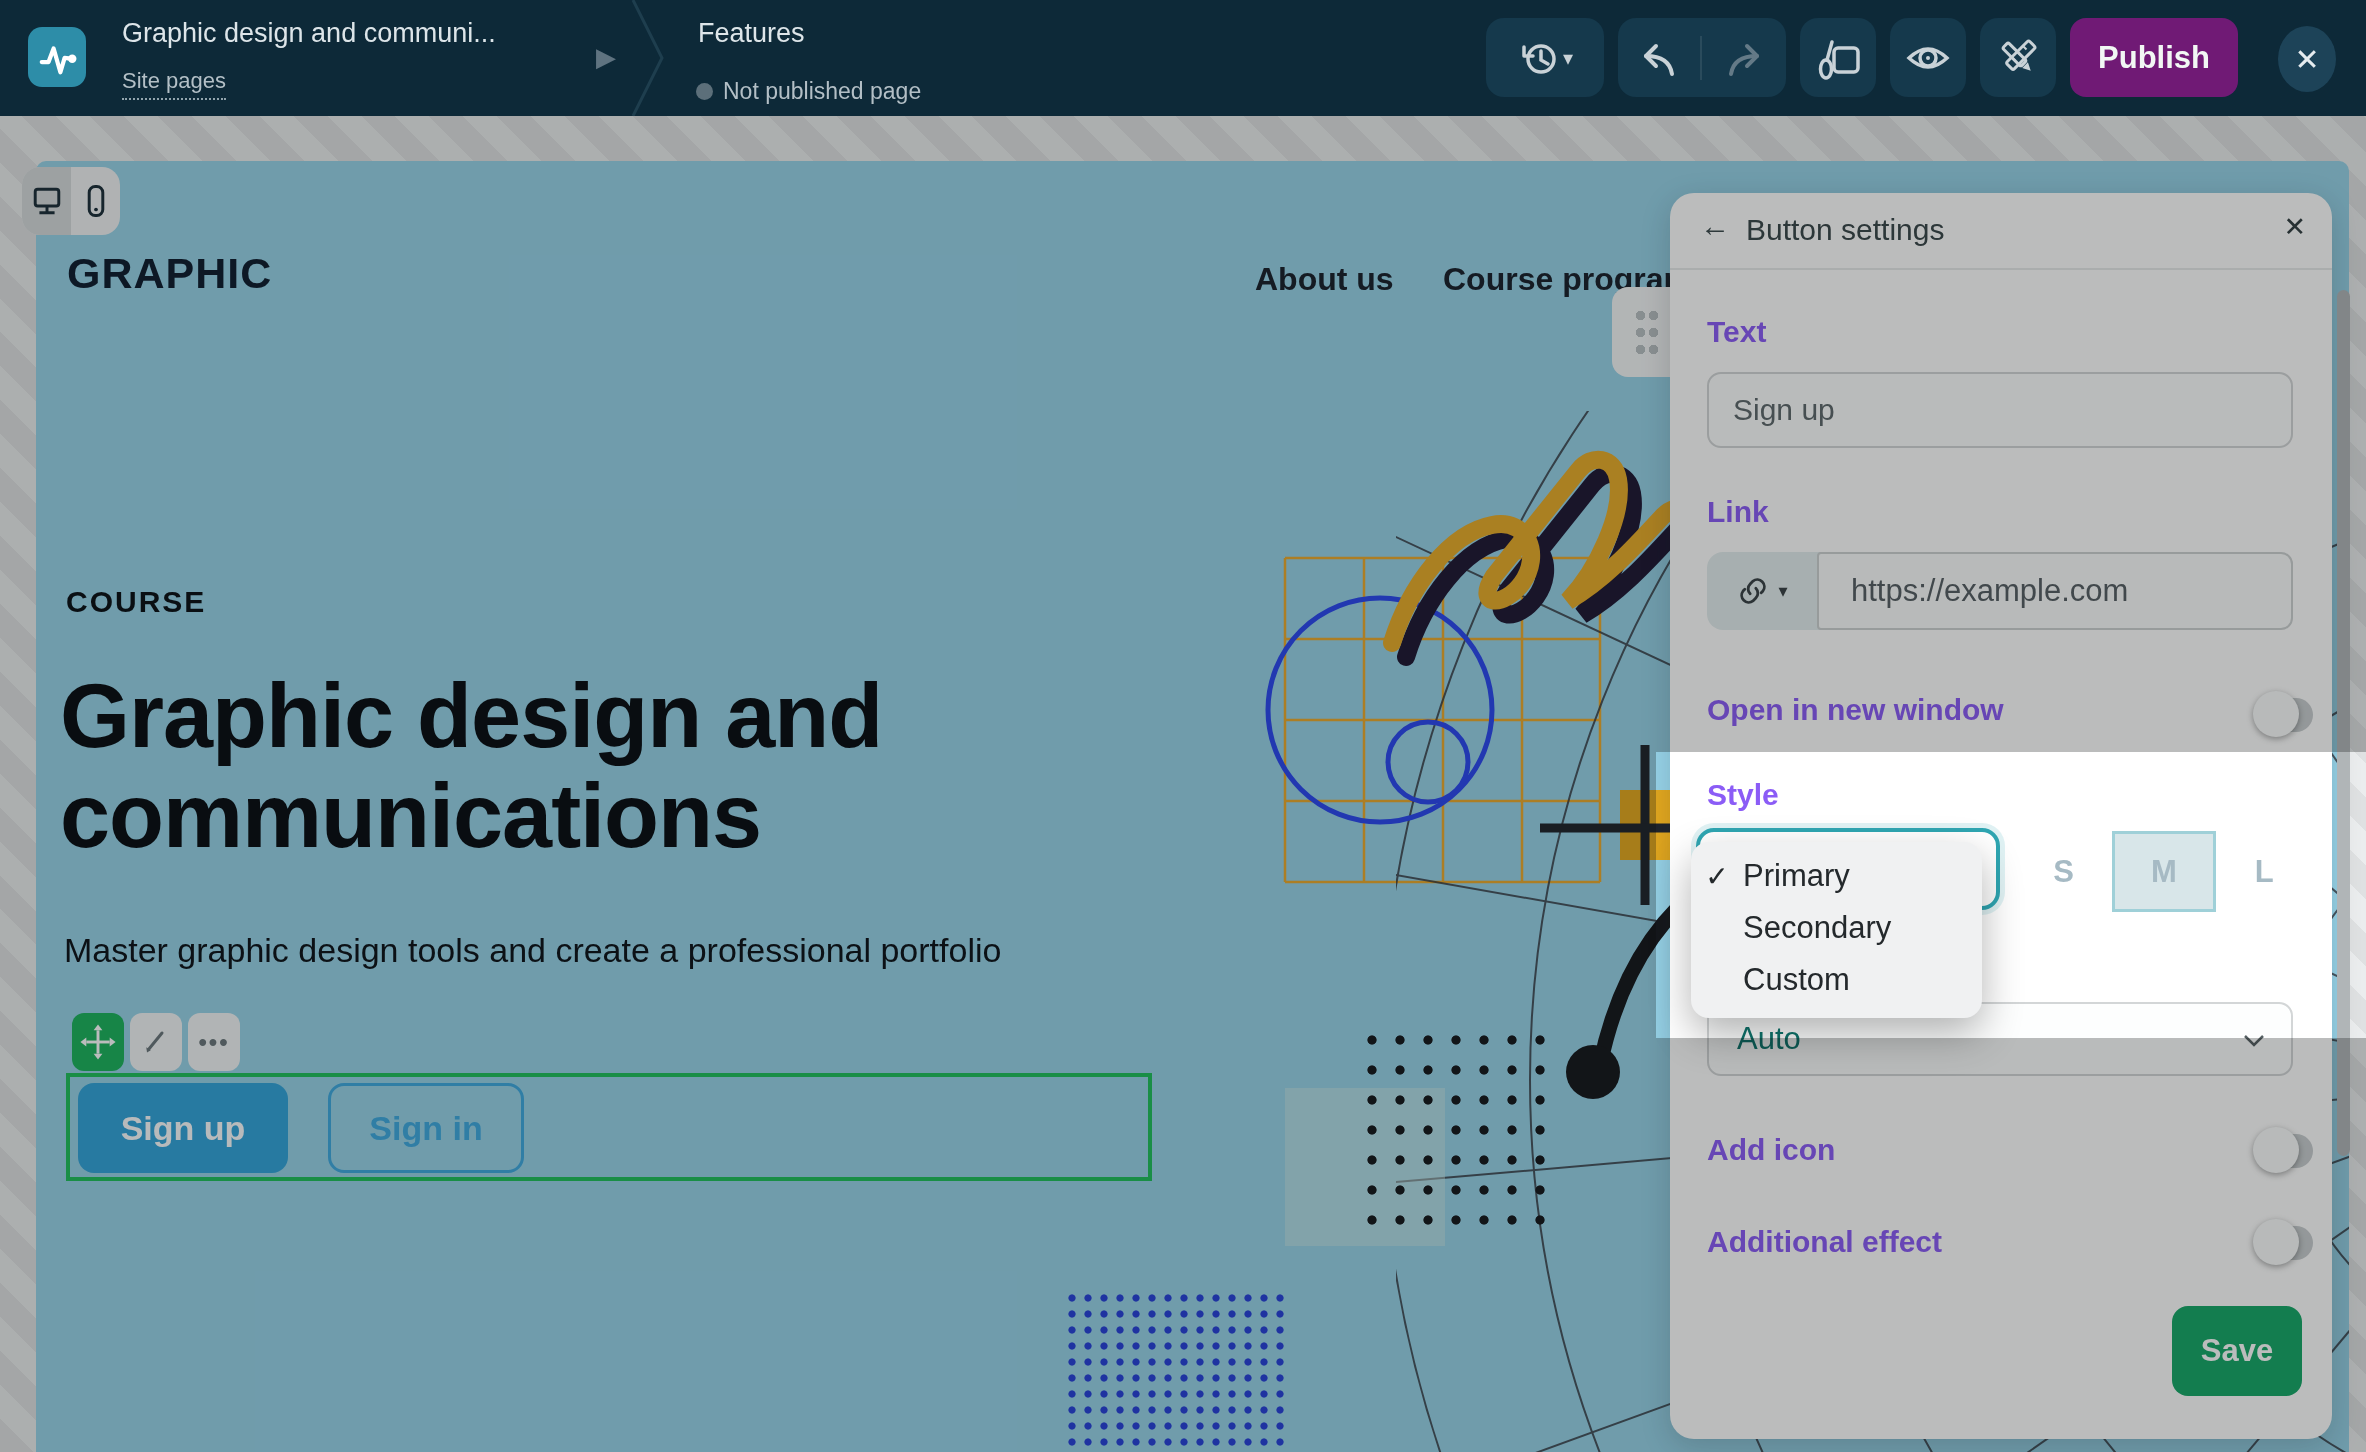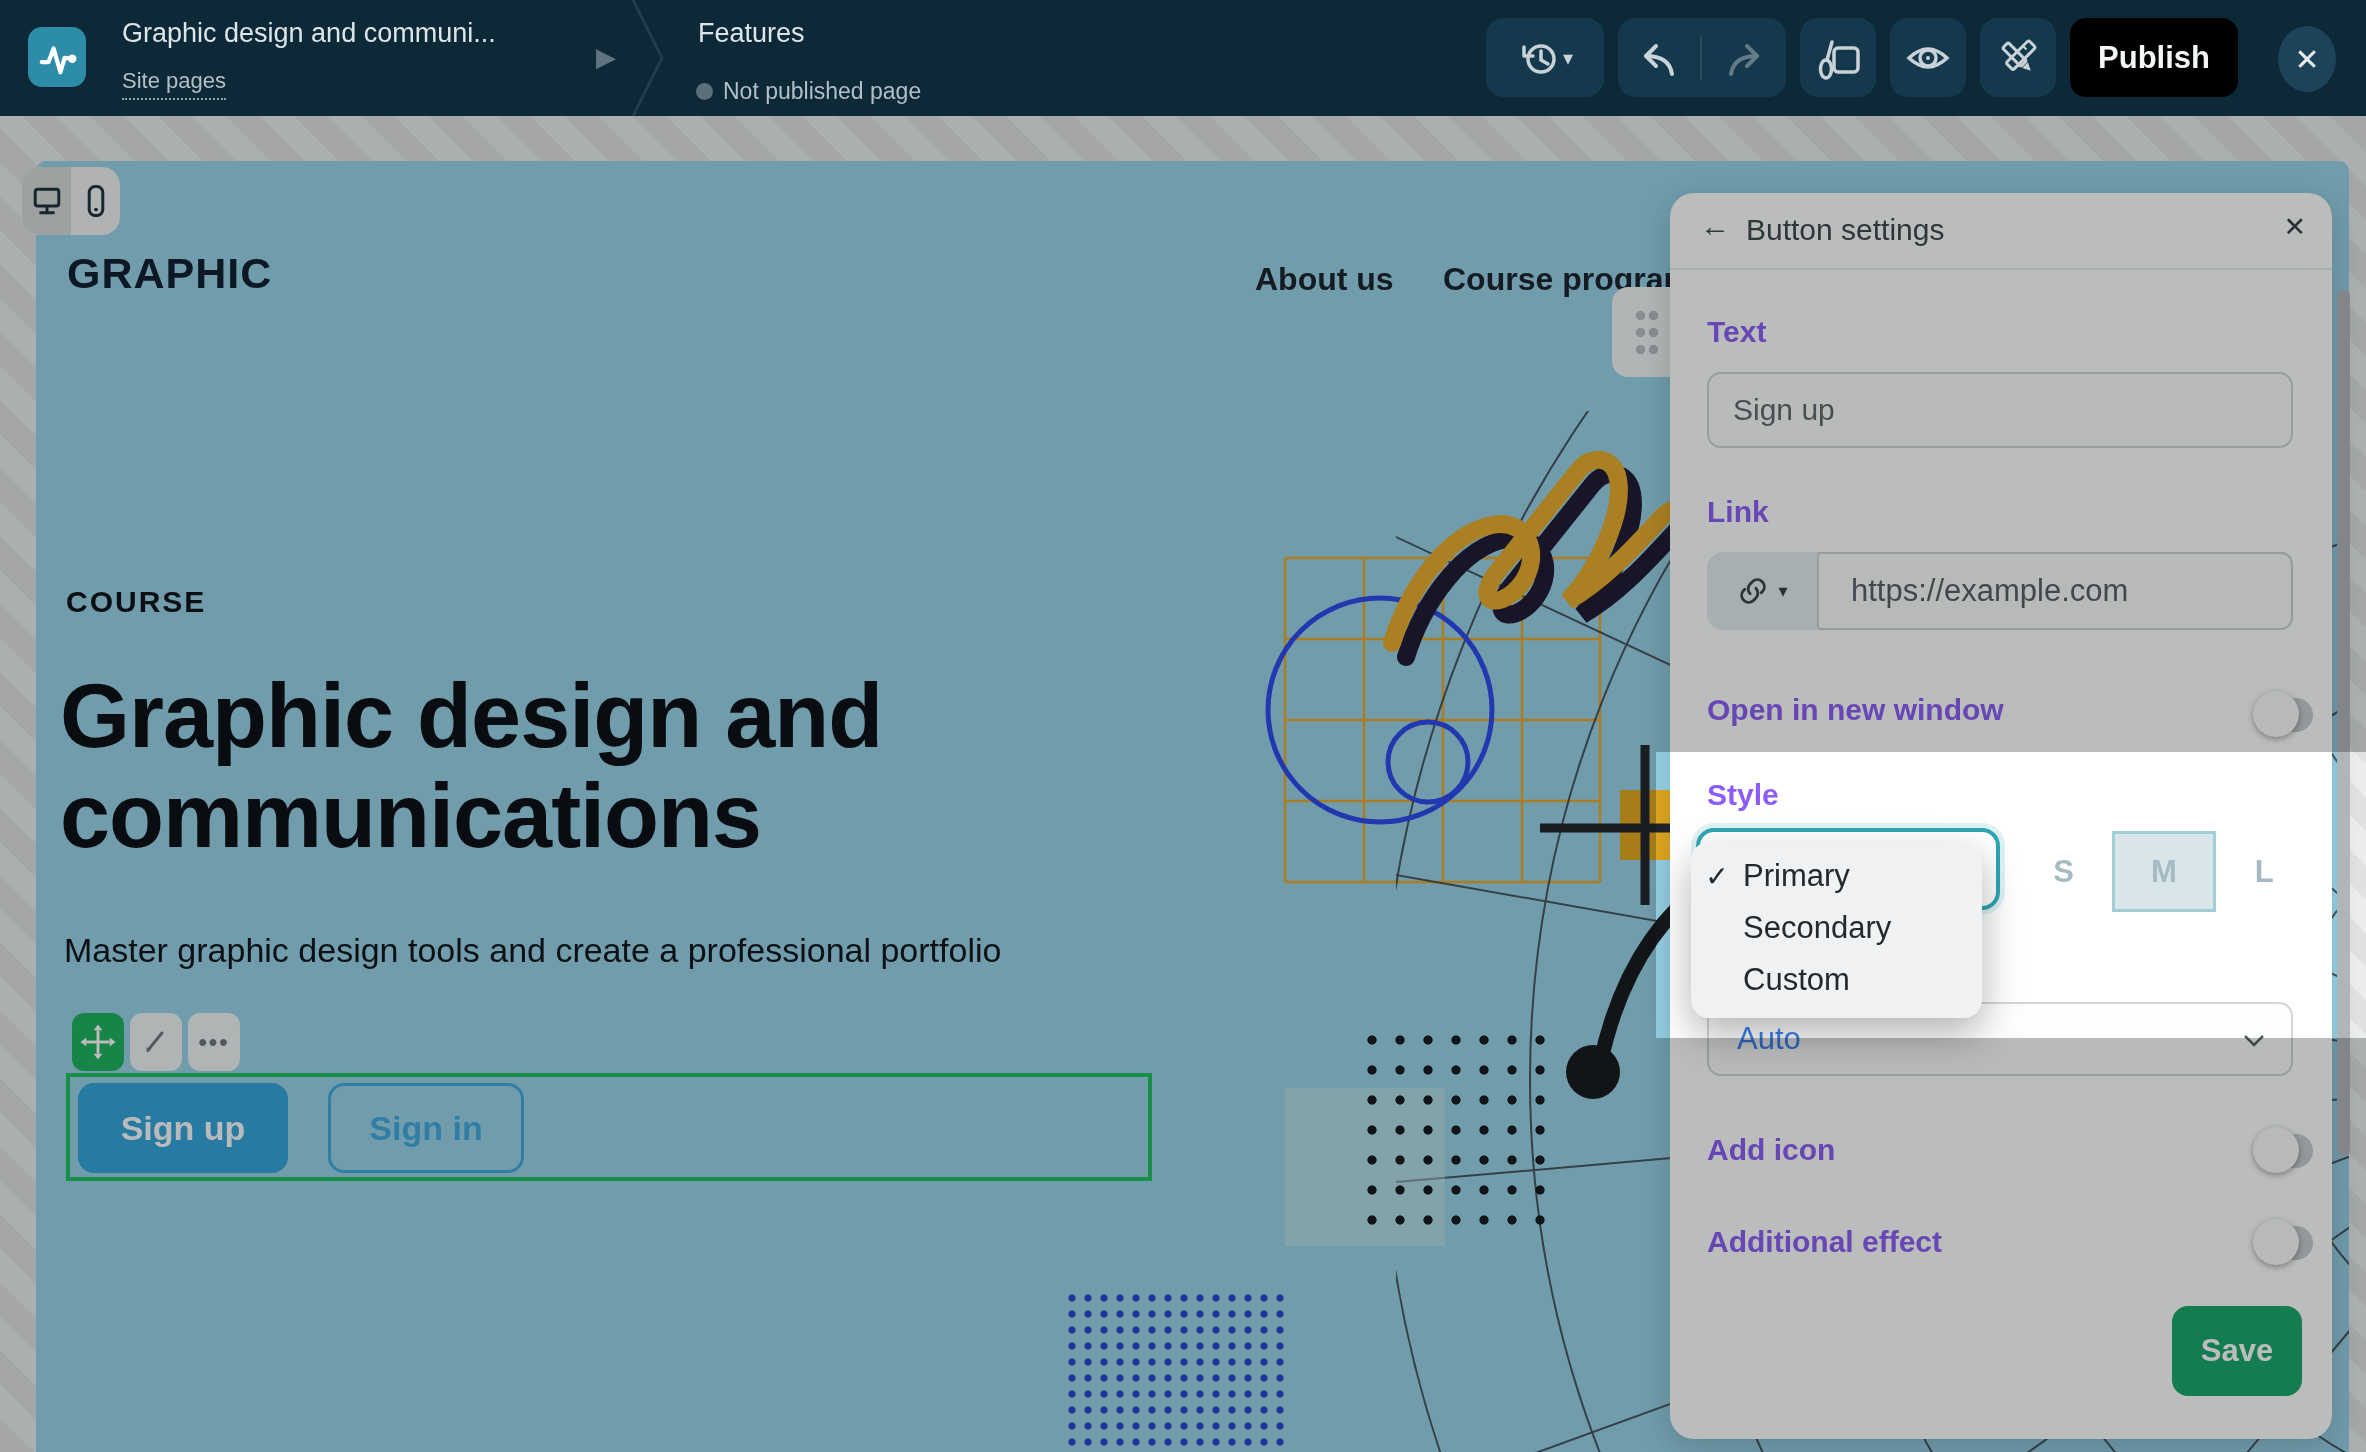--- a/index.html
+++ b/index.html
@@ -11,21 +11,21 @@
   .logo { position:absolute; left:28px; top:27px; width:58px; height:60px; border-radius:14px; background:#2d8da8; display:flex; align-items:center; justify-content:center; }
   .bc-title { position:absolute; left:122px; top:18px; font-size:27px; color:#dde5e9; }
   .bc-sub { position:absolute; left:122px; top:68px; font-size:22px; color:#b3bfc6; border-bottom:2px dotted #92a4ad; padding-bottom:4px; }
   .bc-arrow { position:absolute; left:596px; top:42px; font-size:26px; color:#5f7380; }
   .bc-chev { position:absolute; left:631px; top:0; }
   .pg-title { position:absolute; left:698px; top:18px; font-size:27px; color:#dde5e9; }
   .pg-status { position:absolute; left:696px; top:70px; font-size:23px; color:#b3bfc6; display:flex; align-items:center; gap:10px;margin-top:8px; }
   .pg-status .dot { width:17px; height:17px; border-radius:50%; background:#5c6f7a; display:inline-block; }
   .tb-btn { position:absolute; top:18px; height:79px; border-radius:18px; background:#15394c; display:flex; align-items:center; justify-content:center; cursor:pointer; }
   .tb-btn svg { display:block; }
-  .publish { position:absolute; left:2070px; top:18px; width:168px; height:79px; border-radius:16px; background:#000000; color:#f2f7f4; font-size:31px; font-weight:700; display:flex; align-items:center; justify-content:center; cursor:pointer; }
+  .publish { position:absolute; left:2070px; top:18px; width:168px; height:79px; border-radius:16px; background:#701a75; color:#f2f7f4; font-size:31px; font-weight:700; display:flex; align-items:center; justify-content:center; cursor:pointer; }
   .close-oval { position:absolute; left:2278px; top:26px; width:58px; height:66px; border-radius:50%; background:#1d4358; color:#e6ecef; font-size:30px; display:flex; align-items:center; justify-content:center; cursor:pointer; }
   .caret { font-size:20px; color:#c9d2d7; }
 
   
   .workspace { position:absolute; left:0; top:116px; width:2366px; height:1336px;
     background:repeating-linear-gradient(45deg,#dfe1e2 0 24px,#ebedee 24px 48px); }
 
   
   .canvas { position:absolute; left:36px; top:45px; width:2313px; height:1291px; background:#97d3e8; border-radius:10px 10px 0 0; overflow:hidden; z-index:1; }
   .site-logo { position:absolute; left:31px; top:88px; font-size:43px; font-weight:800; letter-spacing:1px; color:#0e1c2e; }
@@ -67,21 +67,21 @@
   .linkbox { position:absolute; left:37px; top:359px; width:586px; height:78px; border-radius:16px; background:#e4eeef; }
   .linkseg { position:absolute; left:0; top:0; width:110px; height:78px; display:flex; align-items:center; justify-content:center; gap:8px; cursor:pointer; }
   .linkinput { position:absolute; left:110px; top:0; width:476px; height:78px; border:2px solid #cdd1d2; border-radius:4px 12px 12px 4px; background:#fbfcfc; font-size:31px; color:#575f64; padding-left:32px; font-family:"Liberation Sans",sans-serif; outline:none; }
   .toggle { position:absolute; left:585px; width:58px; height:34px; border-radius:17px; background:#c9ced0; cursor:pointer; }
   .toggle .knob { position:absolute; left:-2px; top:-7px; width:46px; height:46px; border-radius:50%; background:#fbfdfd; box-shadow:0 2px 6px rgba(0,0,0,0.35); }
   .style-select { position:absolute; left:26px; top:635px; width:304px; height:82px; background:#ffffff; border:4px solid #2fa6b2; border-radius:18px; box-shadow:0 0 0 5px rgba(47,166,178,0.15); cursor:pointer; }
   .style-select .chev { position:absolute; right:18px; top:28px; }
   .size-group { position:absolute; left:345px; top:638px; width:298px; height:81px; background:#ffffff; border-radius:16px; display:flex; }
   .size-seg { flex:1; display:flex; align-items:center; justify-content:center; font-size:31px; font-weight:700; color:#a6bac4; cursor:pointer; }
   .size-seg.selected { background:#d8e6e9; border:3px solid #9fd0d8; }
-  .select { position:absolute; left:37px; width:586px; height:74px; border:2px solid #d3d6d7; border-radius:14px; background:#fdfefe; display:flex; align-items:center; font-size:31px; color:#3b82f6; padding-left:28px; cursor:pointer; }
+  .select { position:absolute; left:37px; width:586px; height:74px; border:2px solid #d3d6d7; border-radius:14px; background:#fdfefe; display:flex; align-items:center; font-size:31px; color:#0f766e; padding-left:28px; cursor:pointer; }
   .select .chev { position:absolute; right:26px; top:30px; }
   .btn-cancel { position:absolute; left:37px; top:1113px; width:160px; height:90px; border-radius:16px; background:#e9eeef; color:#a7b0b2; font-size:31px; font-weight:700; display:flex; align-items:center; justify-content:center; cursor:pointer; }
   .btn-save { position:absolute; left:502px; top:1113px; width:130px; height:90px; border-radius:16px; background:#17a868; color:#ffffff; font-size:31px; font-weight:700; display:flex; align-items:center; justify-content:center; cursor:pointer; }
 
   
   .scrollthumb { position:absolute; left:2337px; top:174px; width:13px; height:866px; border-radius:7px; background:#b0b5b7; z-index:20; cursor:pointer; }
 
   
   .ov { position:absolute; background:rgba(10,13,15,0.28); z-index:50; pointer-events:none; }
   .ov-top { left:0; top:0; width:2366px; height:636px; }

